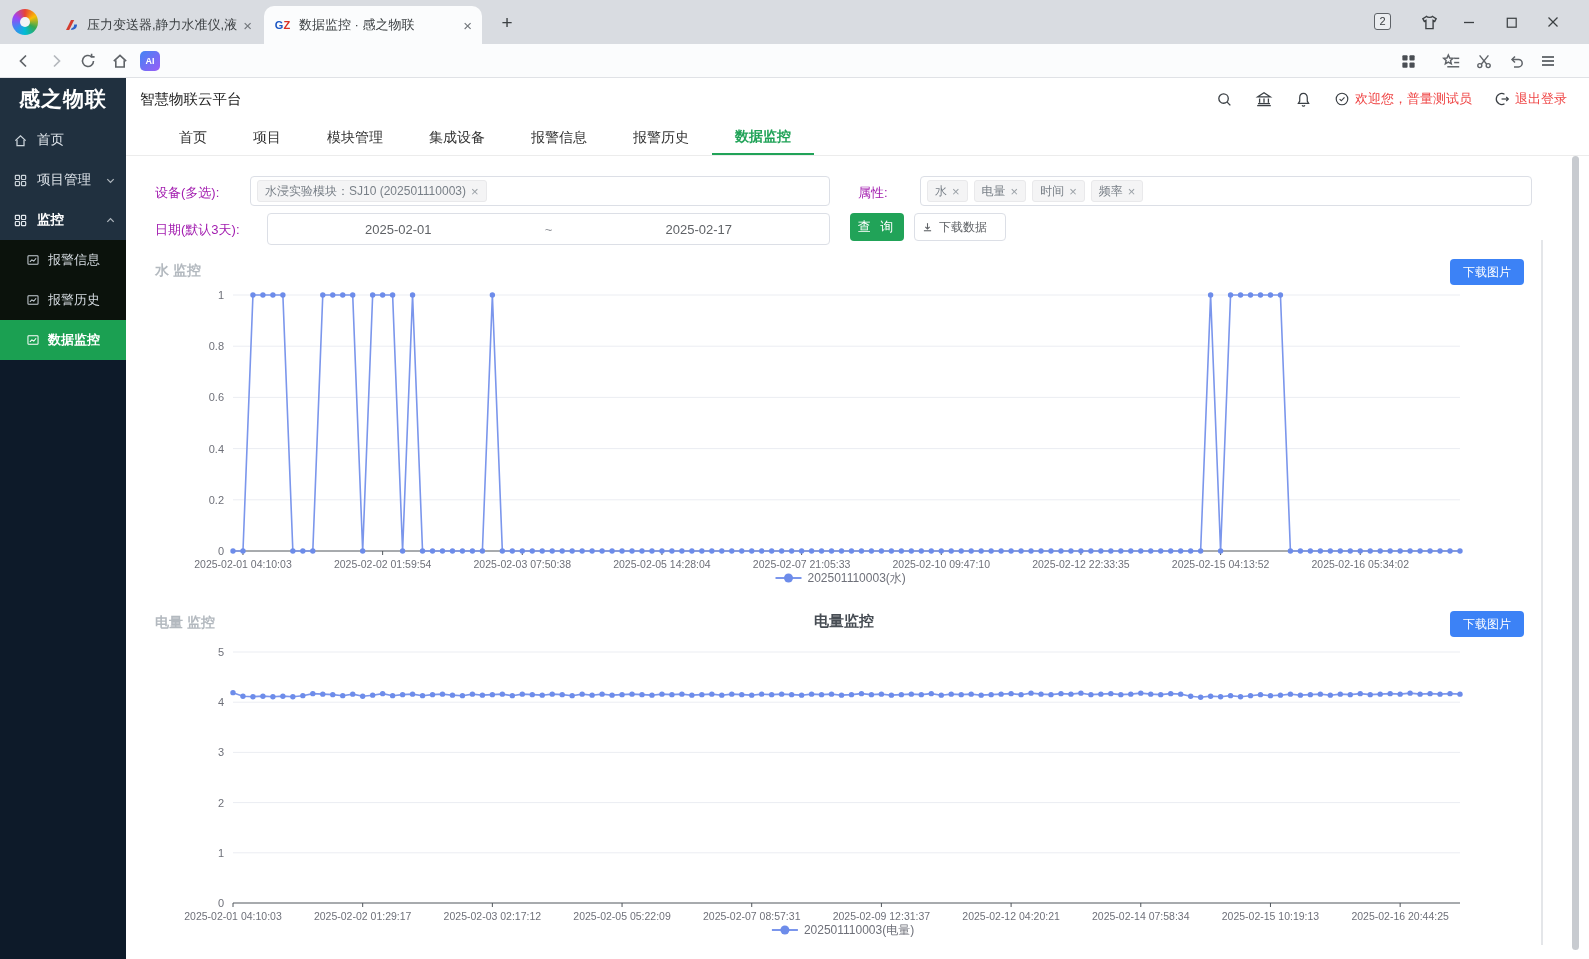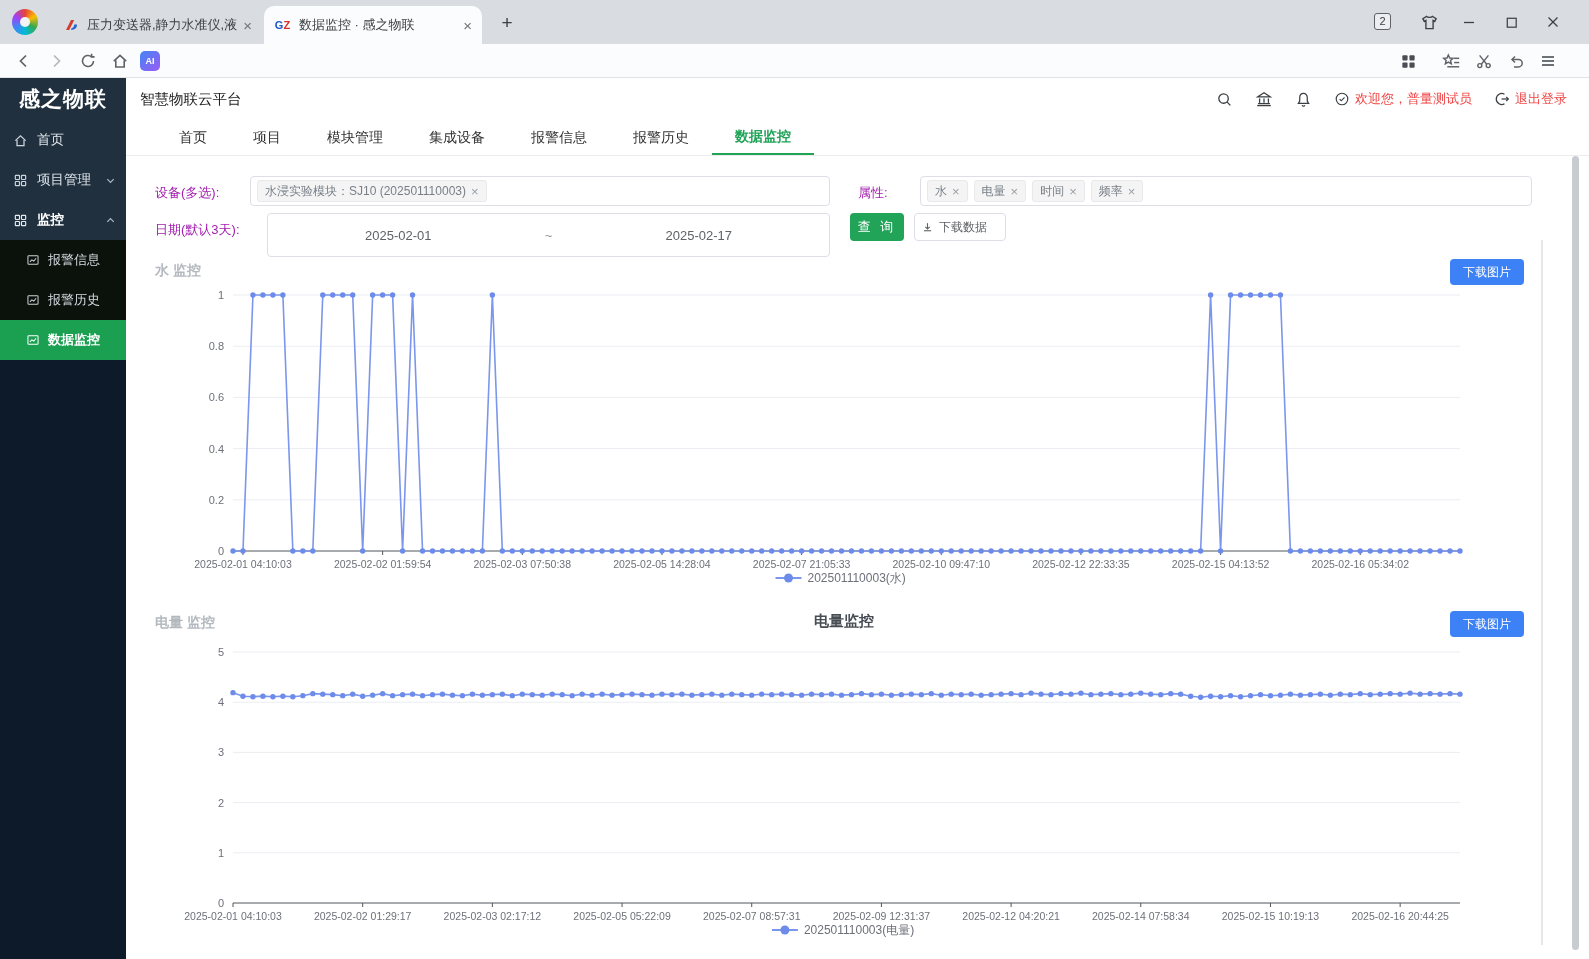--- a/index.html
+++ b/index.html
@@ -411,21 +411,21 @@
             <span>时间</span>
             <span class="tag-x">×</span>
           </span>
         <span class="tag">
             <span>频率</span>
             <span class="tag-x">×</span>
           </span>
       </div>
 
       <span class="f-label" style="left:29px;top:65px">日期(默认3天):</span>
-      <div class="datebox" style="left:141px;top:57px;width:563px;height:44px">
+      <div class="datebox" style="left:141px;top:57px;width:563px;height:32px">
         <span class="d">2025-02-01</span>
         <span class="sep">~</span>
         <span class="d">2025-02-17</span>
       </div>
       <button class="btn-green" style="left:724px;top:57px;width:54px;height:28px">查 询</button>
       <button class="btn-plain" style="left:788px;top:57px;width:92px;height:28px">
         <span>
             <svg width="13" height="13" viewBox="0 0 18 18" fill="none" stroke="#5f6266" stroke-width="1.5">
               <line x1="9" y1="3" x2="9" y2="10.5"></line>
               <path d="M6 8 L9 11 L12 8"></path>

